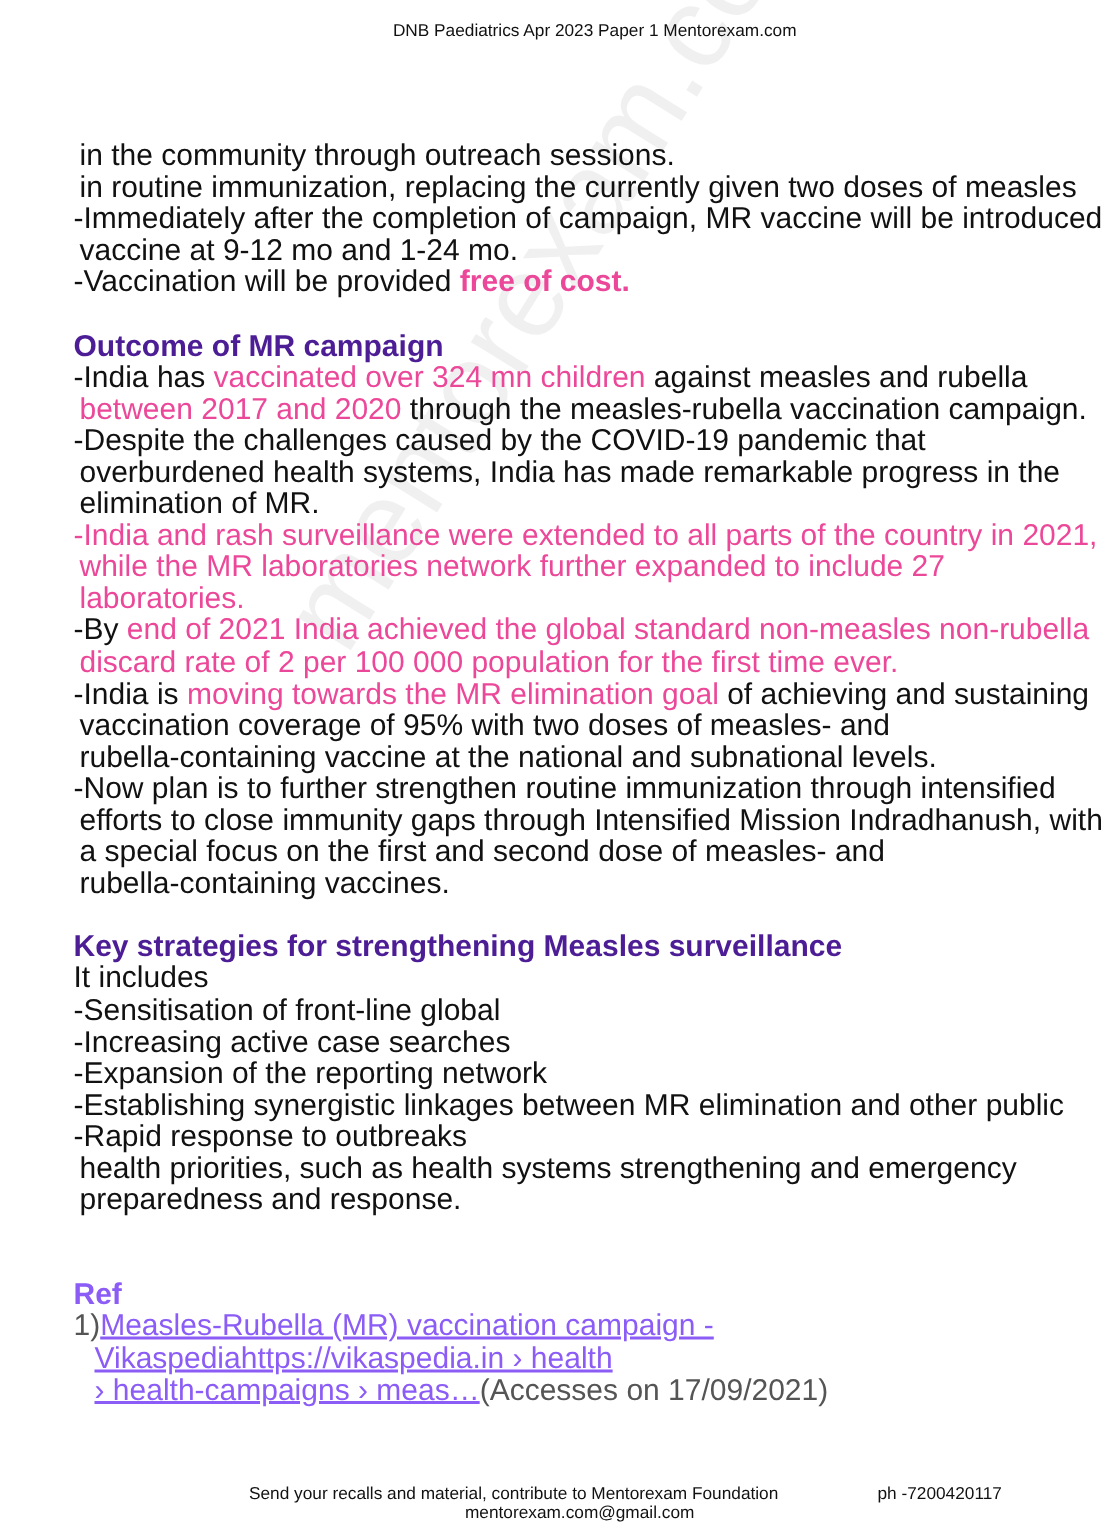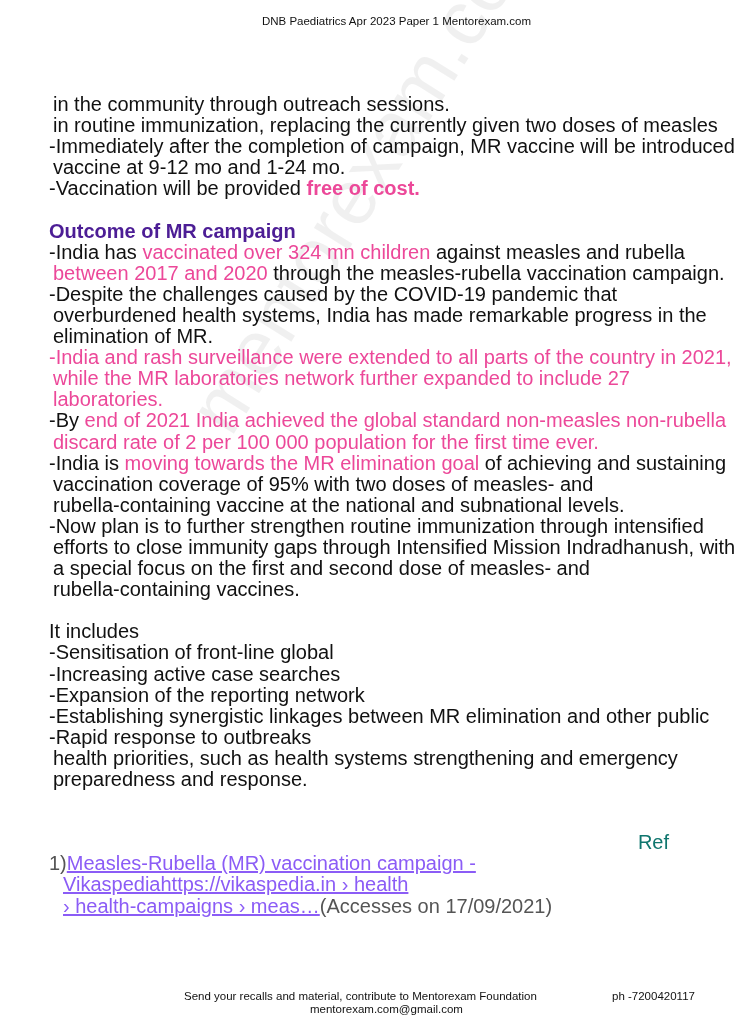--- a/index.html
+++ b/index.html
@@ -8,26 +8,26 @@
     .header { position: absolute; top: 15px; left: 0; width: 737px; text-align: center;
       font-size: 11.5px; color: #111; padding-left: 28px; }
     .content { position: absolute; left: 49px; top: 94px; width: 620px;
       font-size: 20px; line-height: 21.1px; }
     .line { white-space: nowrap; }
     .ind { padding-left: 4px; }
     .pink { color: #ec4899; }
     .bold { font-weight: bold; }
     .heading { color: #4c1d95; font-weight: bold; }
     .gap { height: 21.1px; }
-    .ref-head { color: #0f766e; font-weight: normal; text-align: right; }
+    .ref-head { color: #8b5cf6; font-weight: bold; }
     .ref { color: #555555; }
     a.link { color: #8b5cf6; text-decoration: underline; }
     .footer { position: absolute; top: 990px; left: 0; width: 737px; font-size: 11.5px; color: #111; }
-    .footer-main { position: absolute; left: 184px; top: 0; }
-    .footer-ph { position: absolute; left: 612px; top: 0; }
+    .footer-main { position: absolute; left: 166px; top: 0; }
+    .footer-ph { position: absolute; left: 585px; top: 0; }
     .footer-mail { position: absolute; left: 282px; top: 13px; margin-left: 28px; }
     .watermark { position: absolute; left: 170px; top: 400px; font-size: 78px;
       color: rgba(0,0,0,0.06); transform: rotate(-58deg); transform-origin: left top;
       white-space: nowrap; pointer-events: none; font-family: "Liberation Sans", sans-serif; }
   </style>
 </head>
 <body>
 
 <div class="header">DNB Paediatrics Apr 2023 Paper 1 Mentorexam.com</div>
 
@@ -54,20 +54,21 @@
   <div class="line ind pink">discard rate of 2 per 100 000 population for the first time ever.</div>
   <div class="line"><span>-India is </span><span class="pink">moving towards the MR elimination goal</span><span> of achieving and sustaining</span></div>
   <div class="line ind">vaccination coverage of 95% with two doses of measles- and</div>
   <div class="line ind">rubella-containing vaccine at the national and subnational levels.</div>
   <div class="line">-Now plan is to further strengthen routine immunization through intensified</div>
   <div class="line ind">efforts to close immunity gaps through Intensified Mission Indradhanush, with</div>
   <div class="line ind">a special focus on the first and second dose of measles- and</div>
   <div class="line ind">rubella-containing vaccines.</div>
   <div class="gap"></div>
 
+  <div class="line heading">Key strategies for strengthening Measles surveillance</div>
   <div class="line">It includes</div>
   <div class="line">-Sensitisation of front-line global</div>
   <div class="line">-Increasing active case searches</div>
   <div class="line">-Expansion of the reporting network</div>
   <div class="line">-Establishing synergistic linkages between MR elimination and other public</div>
   <div class="line">-Rapid response to outbreaks</div>
   <div class="line ind">health priorities, such as health systems strengthening and emergency</div>
   <div class="line ind">preparedness and response.</div>
   <div class="gap"></div>
   <div class="gap"></div>

